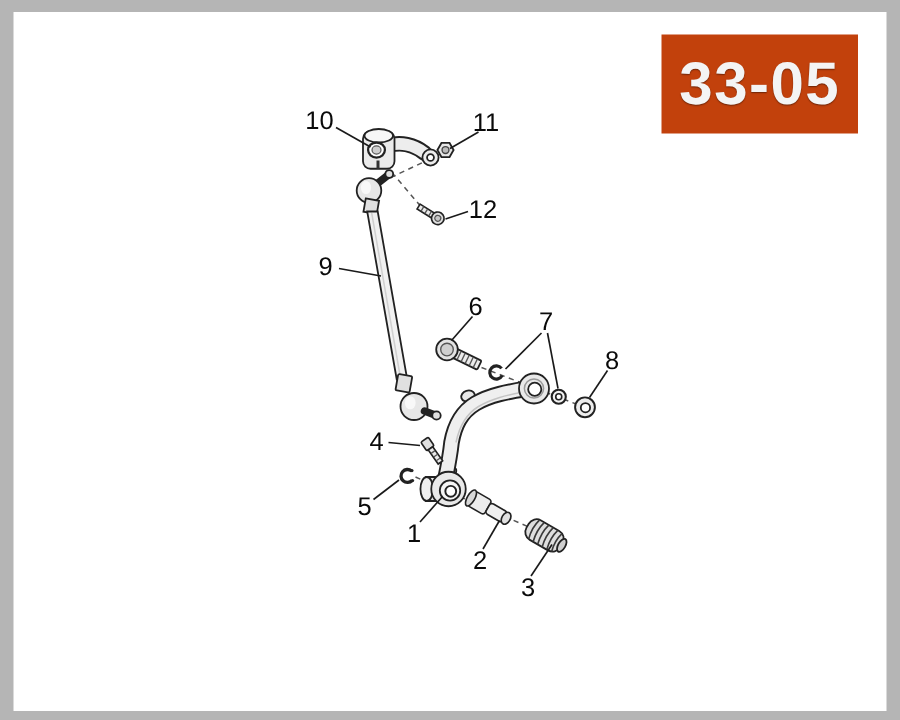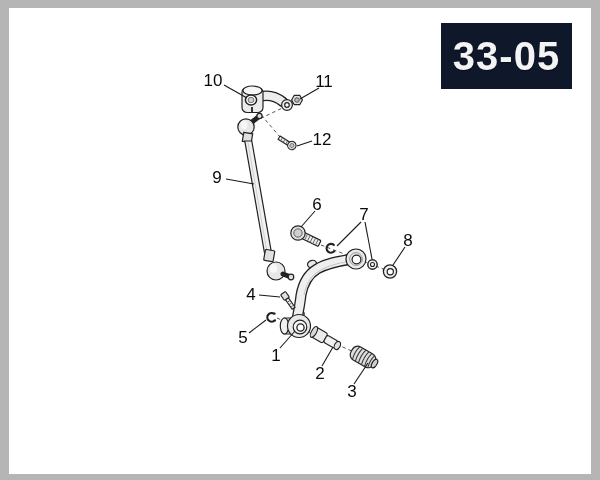--- a/index.html
+++ b/index.html
@@ -22,21 +22,21 @@
   .diagram-svg {
     position: absolute;
     left: 0; top: 0;
     width: 600px;
     height: 480px;
   }
   .badge {
     position: absolute;
     left: 441px; top: 23px;
     width: 131px; height: 66px;
-    background: #0f172a;
+    background: #c2410c;
     display: flex;
     align-items: center;
     justify-content: center;
   }
   .badge span {
     color: #f4f4f4;
     font-size: 40px;
     font-weight: bold;
     letter-spacing: 1px;
     text-shadow: 0 1px 1px rgba(0,0,0,0.45);

